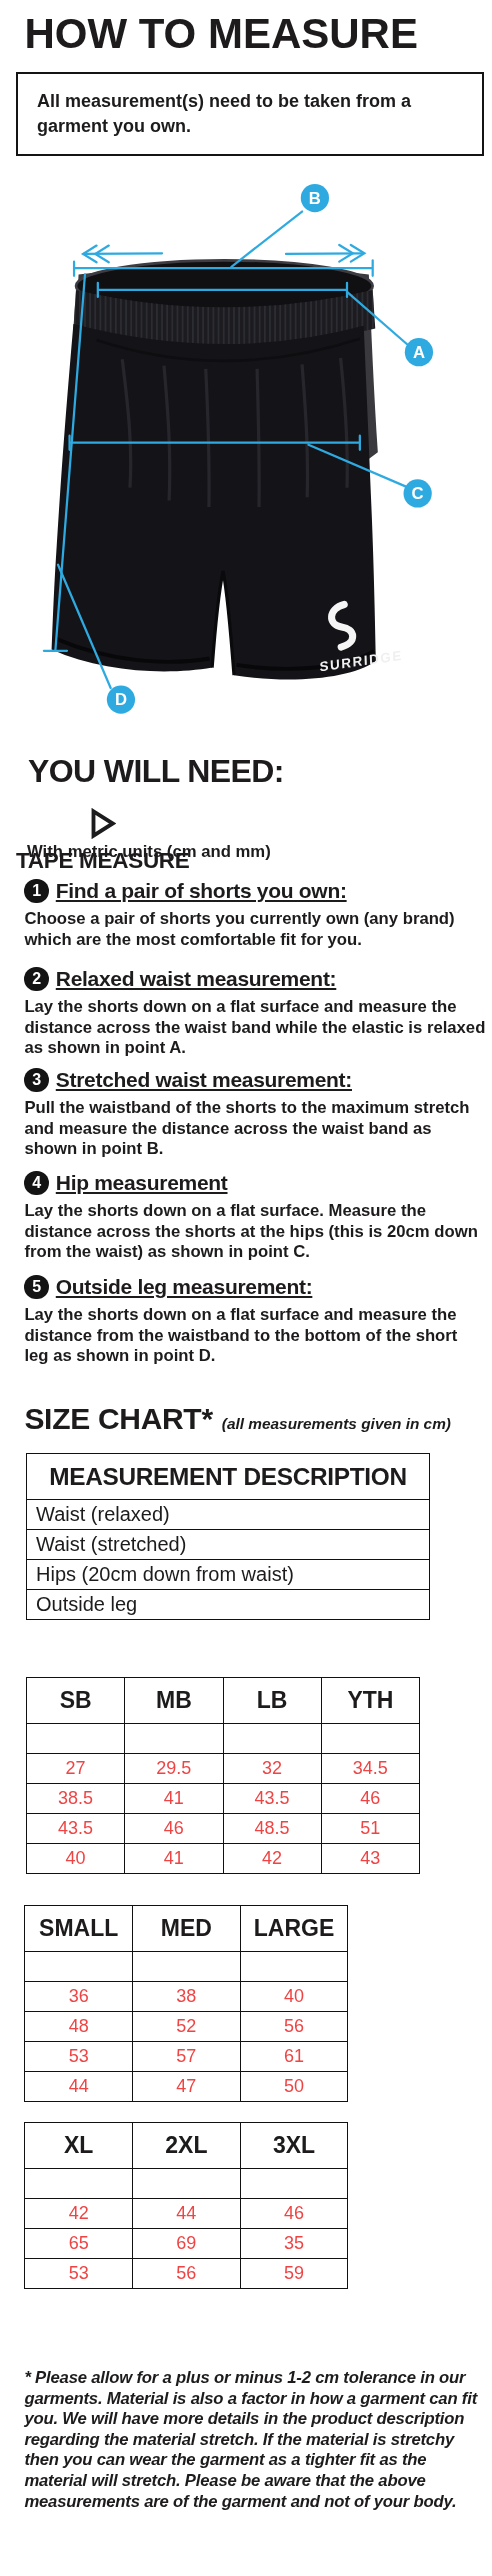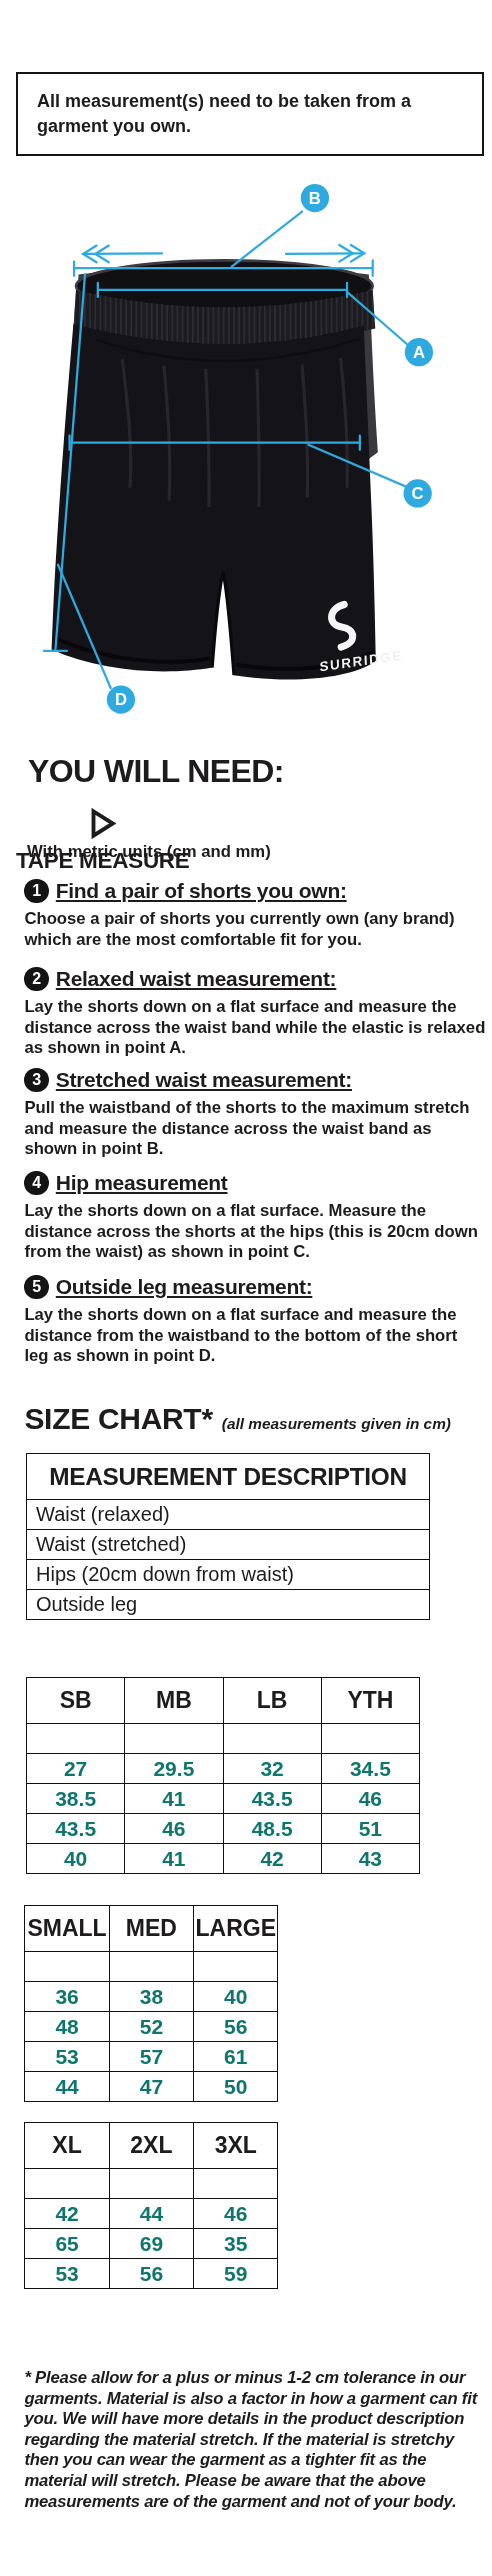--- a/index.html
+++ b/index.html
@@ -33,30 +33,31 @@
   table{border-collapse:collapse;table-layout:fixed;}
   td{border:1.9px solid #111;box-sizing:border-box;}
   .dt{width:404px;}
   .dt td{padding:0 9px;}
   .dt-title td{height:46px;text-align:center;font-size:24.4px;font-weight:800;letter-spacing:-0.3px;}
   .dt-unit td{height:30px;font-size:19px;font-weight:800;letter-spacing:-0.3px;}
   .dt-row td{height:30px;font-size:20px;font-weight:normal;}
   .st td{text-align:center;}
   .st .hrow td{height:46px;font-size:23px;font-weight:800;}
   .st .erow td{height:30px;}
-  .st .vrow td{height:30px;font-size:21px;font-weight:bold;color:#0f766e;}
+  .st .vrow td{height:30px;font-size:18px;font-weight:normal;color:#ef4444;}
   .t0{width:394px;}
-  .t1{width:254px;border-radius:29px;}
+  .t1{width:324px;border-radius:29px;}
   .footnote{font-size:16.7px;font-weight:bold;font-style:italic;line-height:20.6px;width:465px;letter-spacing:-0.2px;}
 </style>
 </head>
 <body>
 
 <div class="page">
 
+  <div class="abs h1" style="top:10.3px;left:24.4px;">HOW TO MEASURE</div>
 
   <div class="abs notice-box" style="top:72px;left:16px;">
     <div class="notice-text">All measurement(s) need to be taken from a garment you own.</div>
   </div>
 
   <svg class="abs" style="top:173px;left:0;" width="493" height="578" viewBox="0 270 767 900">
     <defs>
       <pattern id="rib" width="8" height="60" patternUnits="userSpaceOnUse">
         <path d="M4,0 V60" stroke="#32323a" stroke-width="2.5"></path>
       </pattern>

